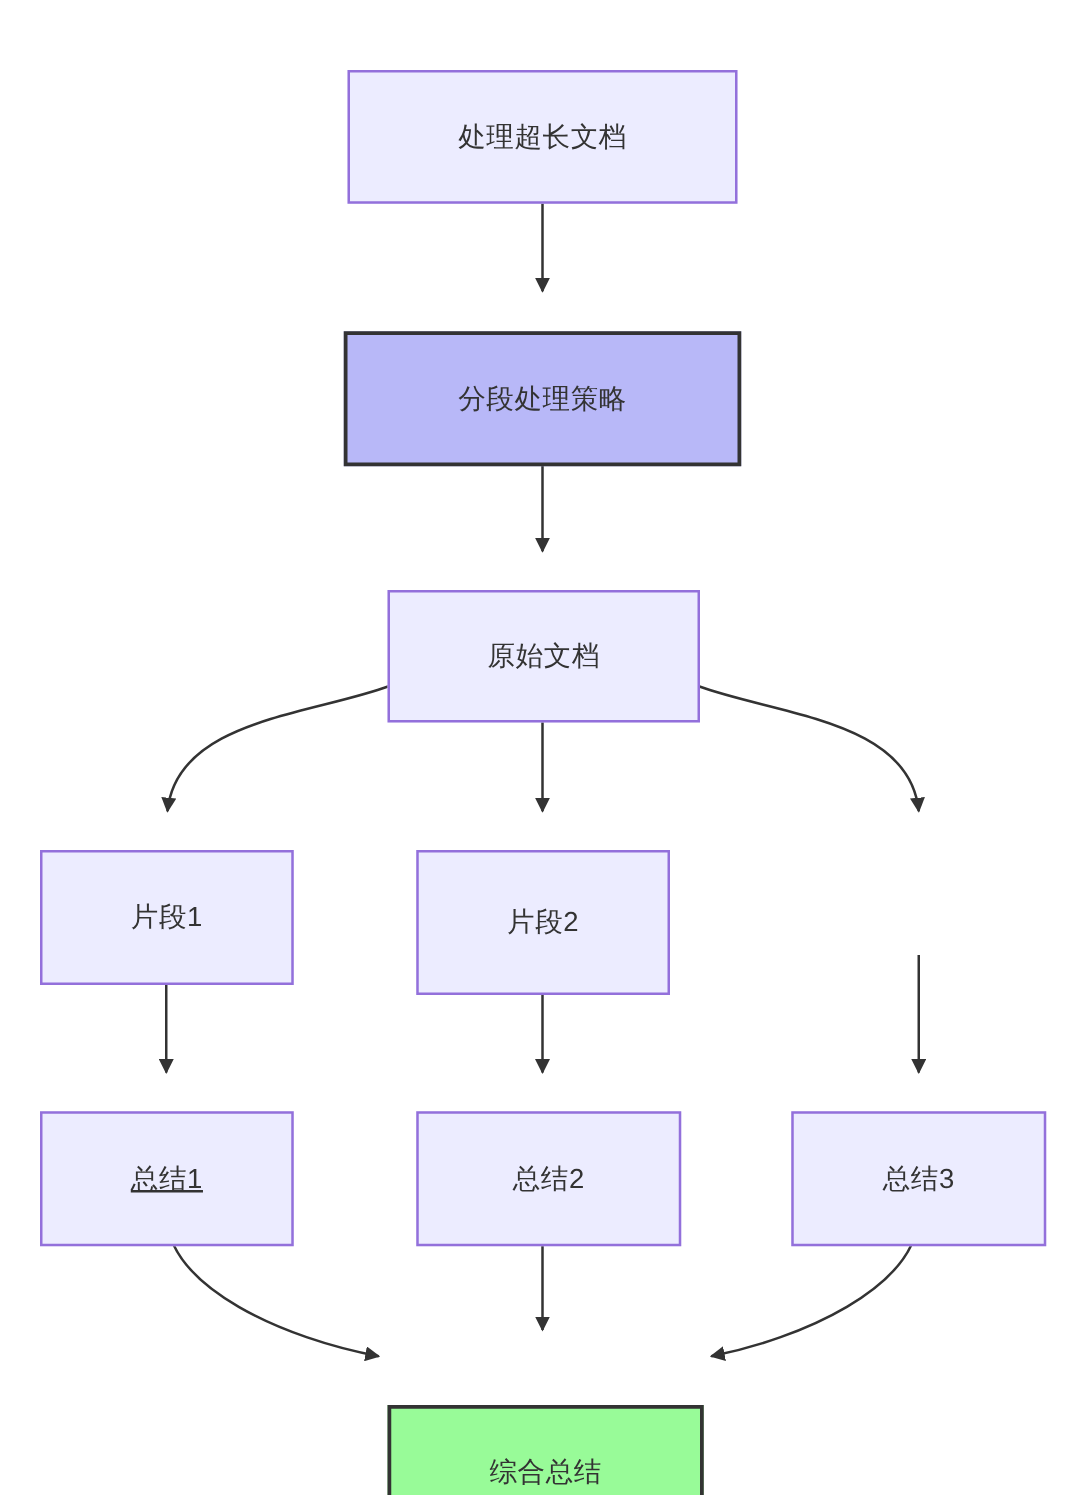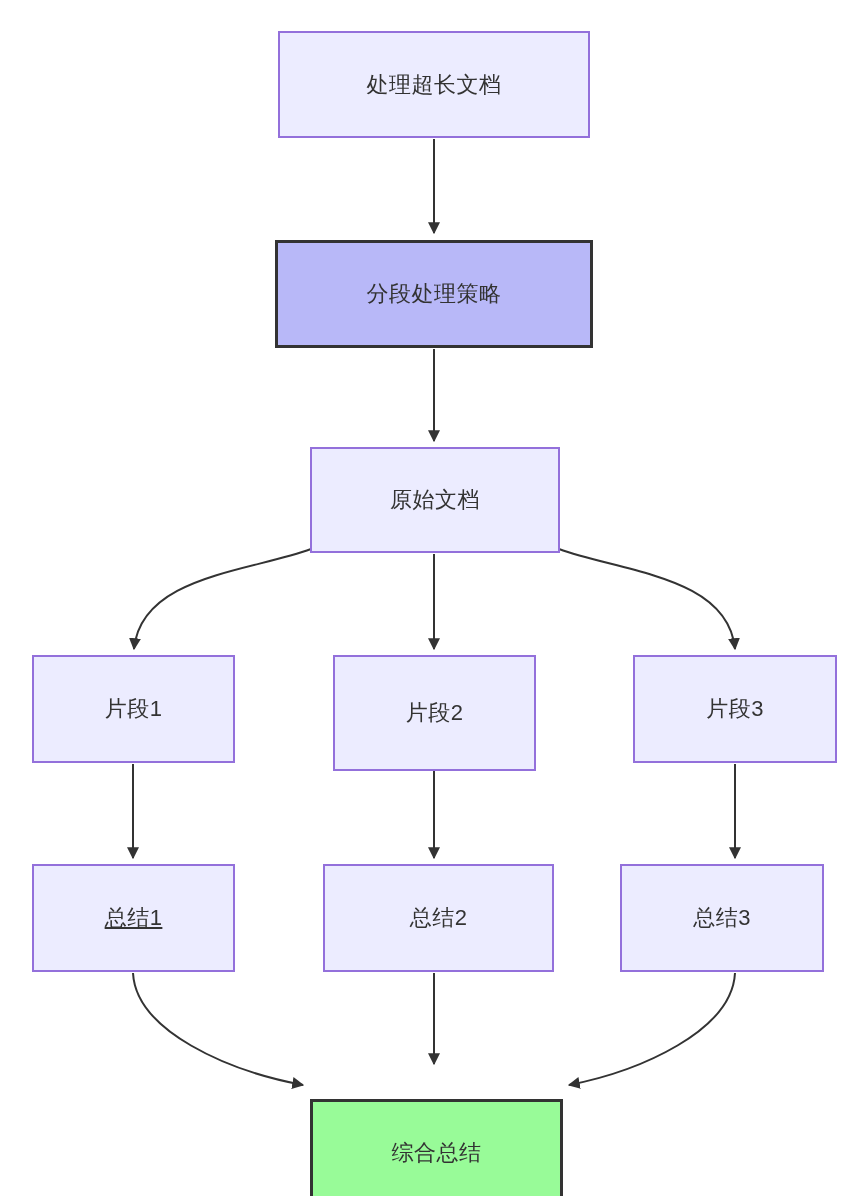--- a/index.html
+++ b/index.html
@@ -27,39 +27,40 @@
   .edges .arrowhead{fill:var(--edge);stroke:none;}
   .node{
     position:absolute;
     box-sizing:border-box;
     display:flex;align-items:center;justify-content:center;
     font-size:22px;color:var(--text);
     background:var(--node-fill);
     border:2px solid var(--node-border);
     text-align:center;
     letter-spacing:0.5px;
+    margin-top:25px;
   }
   .node--strategy{
     background:var(--strategy-fill);
     border:3px solid var(--strategy-border);
   }
   .node--final{
     background:var(--final-fill);
     border:3px solid var(--final-border);
   }
   
   .n-a {left:278px;top:31px;width:312px;height:107px;}
   .n-b {left:275px;top:240px;width:318px;height:108px;}
   .n-c {left:310px;top:447px;width:250px;height:106px;}
   .n-p1{left:32px; top:655px;width:203px;height:108px;justify-content:center;}
   .n-p2{left:333px;top:655px;width:203px;height:116px;}
   .n-p3{left:633px;top:655px;width:204px;height:108px;}
   .n-s1{left:32px; top:864px;width:203px;height:108px;text-decoration:underline;}
-  .n-s2{left:323px;top:864px;width:231px;height:108px;}
-  .n-s3{left:620px;top:864px;width:204px;height:108px;}
+  .n-s2{left:333px;top:864px;width:212px;height:108px;}
+  .n-s3{left:633px;top:864px;width:204px;height:108px;}
   .n-g {left:310px;top:1099px;width:253px;height:108px;align-items:center;}
 </style>
 </head>
 <body>
 
 <div class="canvas">
 
   <svg class="edges" width="852" height="1196" viewBox="0 0 852 1196" xmlns="http://www.w3.org/2000/svg">
     <defs>
       <marker id="arrow" viewBox="0 0 10 10" refX="9" refY="5" markerWidth="12" markerHeight="12" markerUnits="userSpaceOnUse" orient="auto">
@@ -92,23 +93,20 @@
   </div>
 
   <div class="node n-p1">
     <span>片段1</span>
   </div>
 
   <div class="node n-p2">
     <span>片段2</span>
   </div>
 
-  <div class="node n-p3">
-    <span>片段3</span>
-  </div>
 
   <div class="node n-s1">
     <span>总结1</span>
   </div>
 
   <div class="node n-s2">
     <span>总结2</span>
   </div>
 
   <div class="node n-s3">

